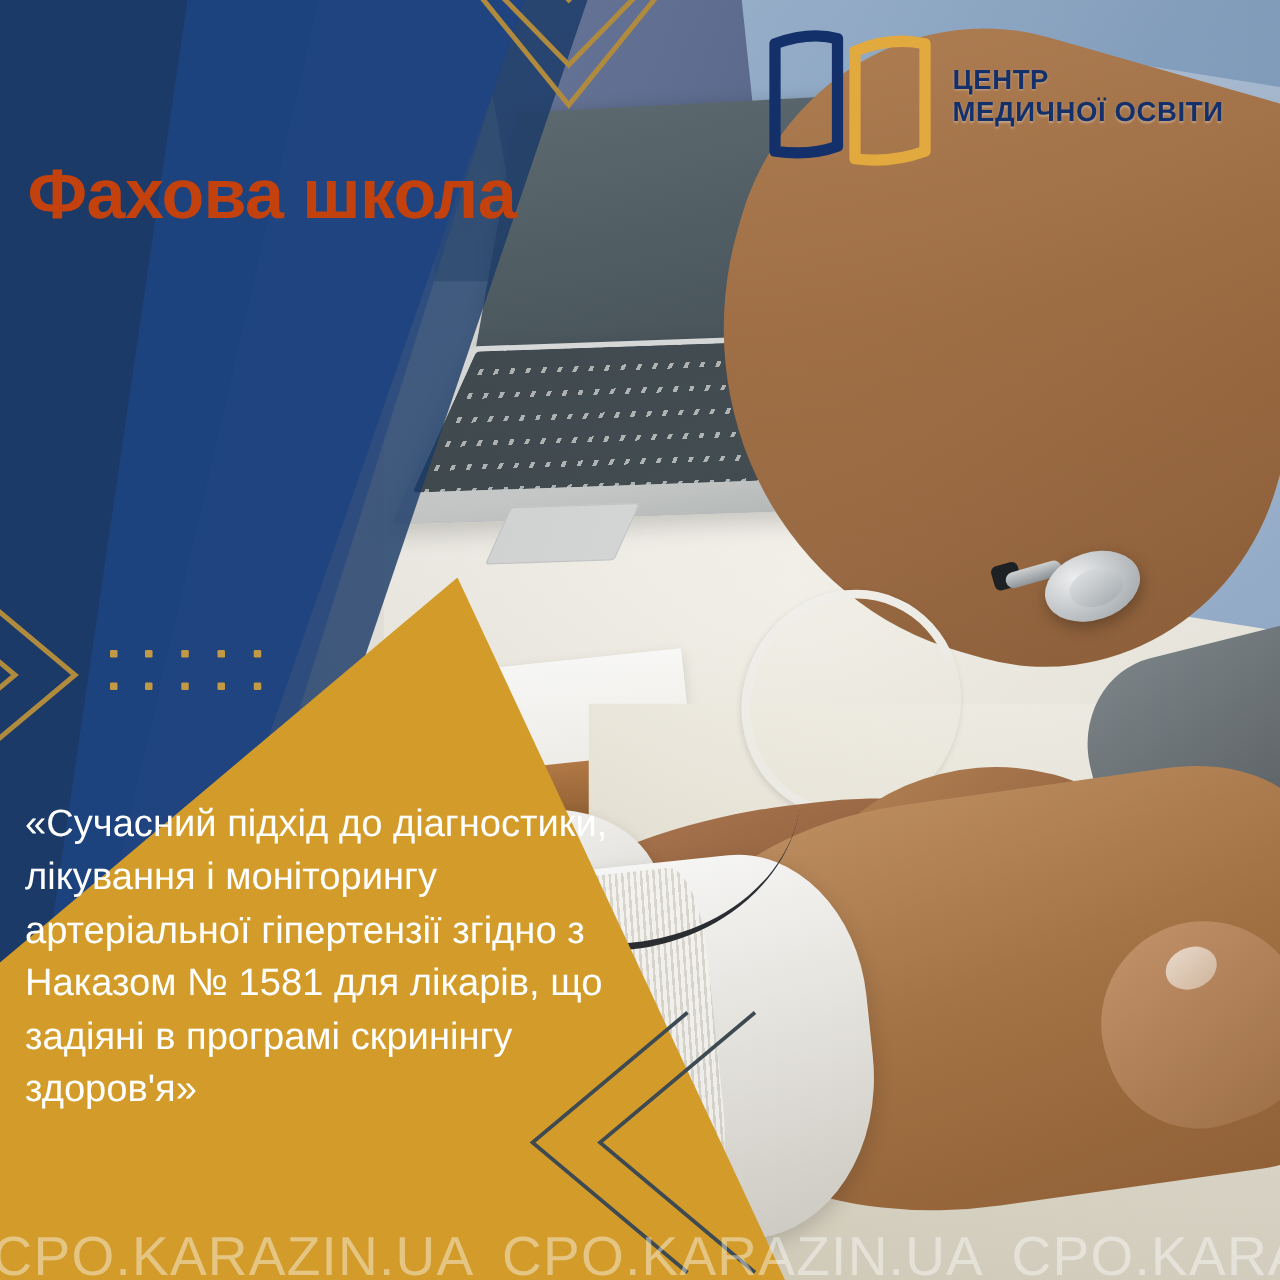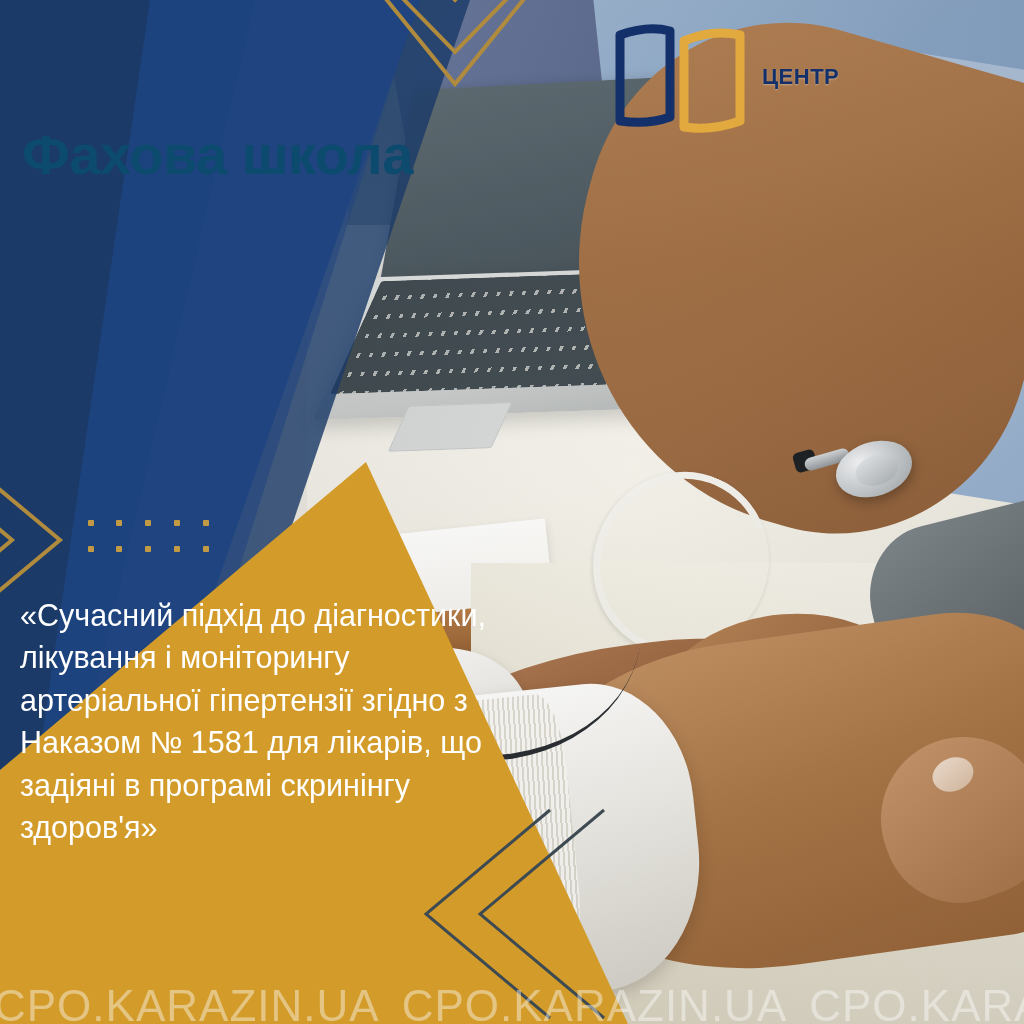--- a/index.html
+++ b/index.html
@@ -168,27 +168,27 @@
   .logo-txt{display:flex;flex-direction:column;justify-content:center;gap:4px;}
   .logo-line{
     color:#14306b;font-weight:bold;letter-spacing:.5px;
     font-size:22px;line-height:1.02;white-space:nowrap;
     text-shadow:0 1px 2px rgba(255,255,255,.35);
   }
 
   
   .title{
     position:absolute;left:22px;top:126px;width:430px;
-    color:#0c4a6e;font-weight:bold;font-size:56px;line-height:1.05;
+    color:#c2410c;font-weight:bold;font-size:56px;line-height:1.05;
     letter-spacing:-0.5px;white-space:nowrap;
   }
 
   
   .body{
-    position:absolute;left:20px;top:594px;width:472px;
+    position:absolute;left:20px;top:638px;width:472px;
     color:#ffffff;font-size:30.5px;line-height:1.39;font-weight:400;
   }
 
   
   .wm{
     position:absolute;left:-6px;top:981px;width:1040px;height:60px;
     color:rgba(255,255,255,.42);font-size:44px;letter-spacing:1px;
     white-space:nowrap;font-weight:400;overflow:hidden;
     display:flex;gap:22px;align-items:flex-start;
   }
@@ -279,20 +279,21 @@
     <span class="dot" style="left:115px; top:26px;"></span>
   </div>
 
   <div class="logo">
     <svg class="logo-mark" viewBox="0 0 136 112">
       <path d="M8 14 L8 100 Q36 104 58 96 L58 10 Q36 4 8 14 Z" fill="none" stroke="#14306b" stroke-width="9" stroke-linejoin="round"></path>
       <path d="M72 20 L72 106 Q100 110 128 100 L128 14 Q100 8 72 20 Z" fill="none" stroke="#e2a93f" stroke-width="9" stroke-linejoin="round"></path>
     </svg>
     <div class="logo-txt">
       <div class="logo-line">ЦЕНТР</div>
+      <div class="logo-line">МЕДИЧНОЇ ОСВІТИ</div>
     </div>
   </div>
 
   <div class="title">Фахова школа</div>
 
   <div class="body">«Сучасний підхід до діагностики, лікування і моніторингу артеріальної гіпертензії згідно з Наказом № 1581 для лікарів, що задіяні в програмі скринінгу здоров'я»</div>
 
   <div class="wm">
     <span>CPO.KARAZIN.UA</span>
     <span>CPO.KARAZIN.UA</span>

